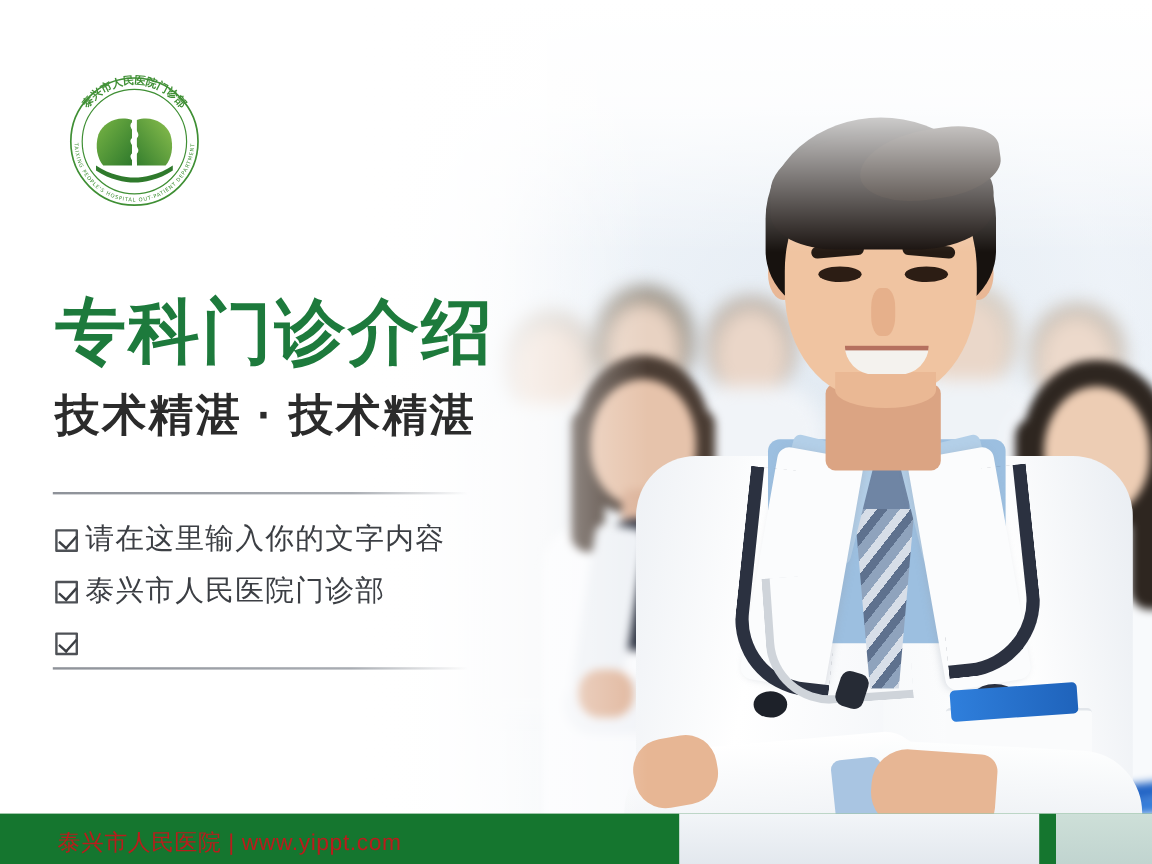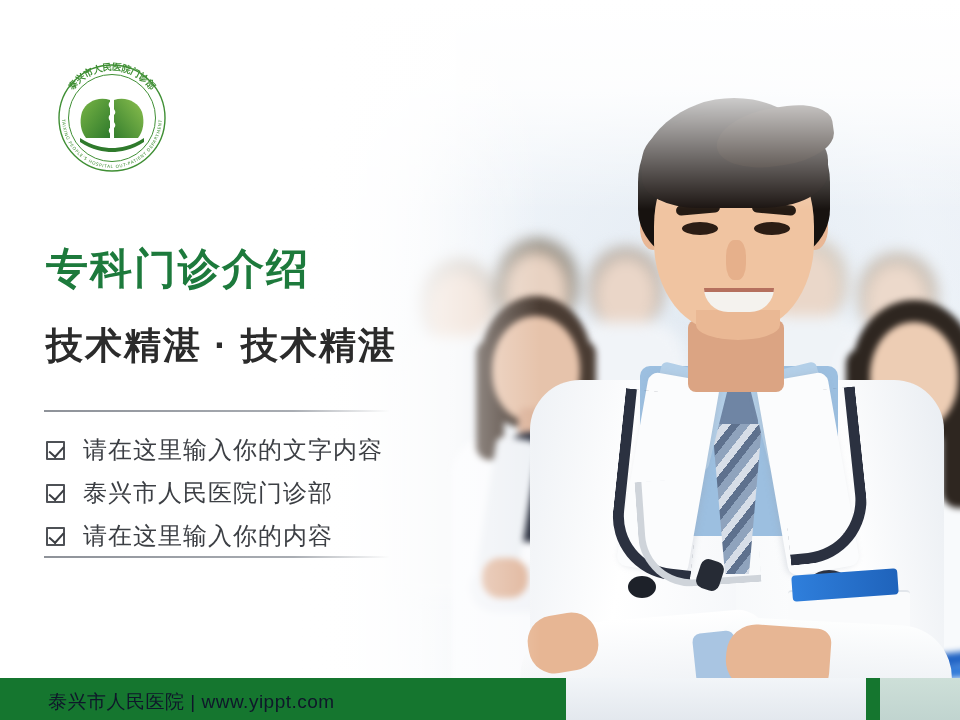--- a/index.html
+++ b/index.html
@@ -202,21 +202,21 @@
 
   
   .logo { position:absolute; left:46px; top:56px; width:132px; height:120px; z-index:60; }
   .logo svg { display:block; }
 
   
   .content { position:absolute; left:44px; top:0; width:420px; height:720px; z-index:70; }
 
   .title {
     position:absolute; left:2px; top:248px;
-    font-size:42px; font-weight:bold; letter-spacing:2px;
+    font-size:59px; font-weight:bold; letter-spacing:2px;
     color:#1d7a3c; line-height:1;
     white-space:nowrap;
     text-shadow:0 1px 0 rgba(255,255,255,.7);
   }
   .subtitle {
     position:absolute; left:2px; top:327px;
     font-size:37px; font-weight:bold; letter-spacing:2px;
     color:#2b2b2b; line-height:1; white-space:nowrap;
   }
 
@@ -224,21 +224,21 @@
     position:absolute; left:0px; top:410px; width:346px; height:2px;
     background:linear-gradient(90deg,#8e9299 0%,#a9adb3 72%,rgba(200,203,208,0) 100%);
   }
   .rule-bottom {
     position:absolute; left:0px; top:556px; width:346px; height:2px;
     background:linear-gradient(90deg,#8e9299 0%,#a9adb3 72%,rgba(200,203,208,0) 100%);
   }
 
   .bullets { position:absolute; left:2px; top:432px; width:400px; }
   .bullet {
-    display:flex; align-items:center; gap:18px;
+    display:flex; align-items:center; gap:6px;
     height:36px; margin-bottom:7px;
   }
   .bullet .cb {
     width:19px; height:19px; position:relative; flex:0 0 19px;
     border:2px solid #4e5156; border-radius:1px;
   }
   .bullet .cb::after {
     content:""; position:absolute; left:4px; top:0px;
     width:7px; height:12px;
     border-right:2.4px solid #3a3d42; border-bottom:2.4px solid #3a3d42;
@@ -249,21 +249,21 @@
     white-space:nowrap;
   }
 
   
   .footer {
     position:absolute; left:0; top:678px; width:960px; height:42px;
     background:#15762f; z-index:55;
   }
   .footer-text {
     position:absolute; left:48px; top:689px;
-    font-size:19px; color:#0f172a; letter-spacing:.5px; z-index:58;
+    font-size:19px; color:#b91c1c; letter-spacing:.5px; z-index:58;
     white-space:nowrap;
   }
   .footer-coat {
     position:absolute; left:566px; top:678px; width:300px; height:42px;
     background:linear-gradient(180deg,#f2f5f8,#e3e8ee); z-index:57;
   }
   .footer-coat2 {
     position:absolute; left:880px; top:678px; width:80px; height:42px;
     background:linear-gradient(180deg,#eef2f6,#dfe5ec); z-index:56; opacity:.85;
   }
@@ -427,21 +427,20 @@
       <div class="bullet">
         <span class="cb"></span>
         <span class="btxt">请在这里输入你的文字内容</span>
       </div>
       <div class="bullet">
         <span class="cb"></span>
         <span class="btxt">泰兴市人民医院门诊部</span>
       </div>
       <div class="bullet">
         <span class="cb"></span>
-        <span class="btxt">请在这里输入你的内容</span>
       </div>
     </div>
 
     <div class="rule-bottom"></div>
   </div>
 
   <div class="footer"></div>
   <div class="footer-coat"></div>
   <div class="footer-coat2"></div>
   <div class="footer-text">泰兴市人民医院 | www.yippt.com</div>

